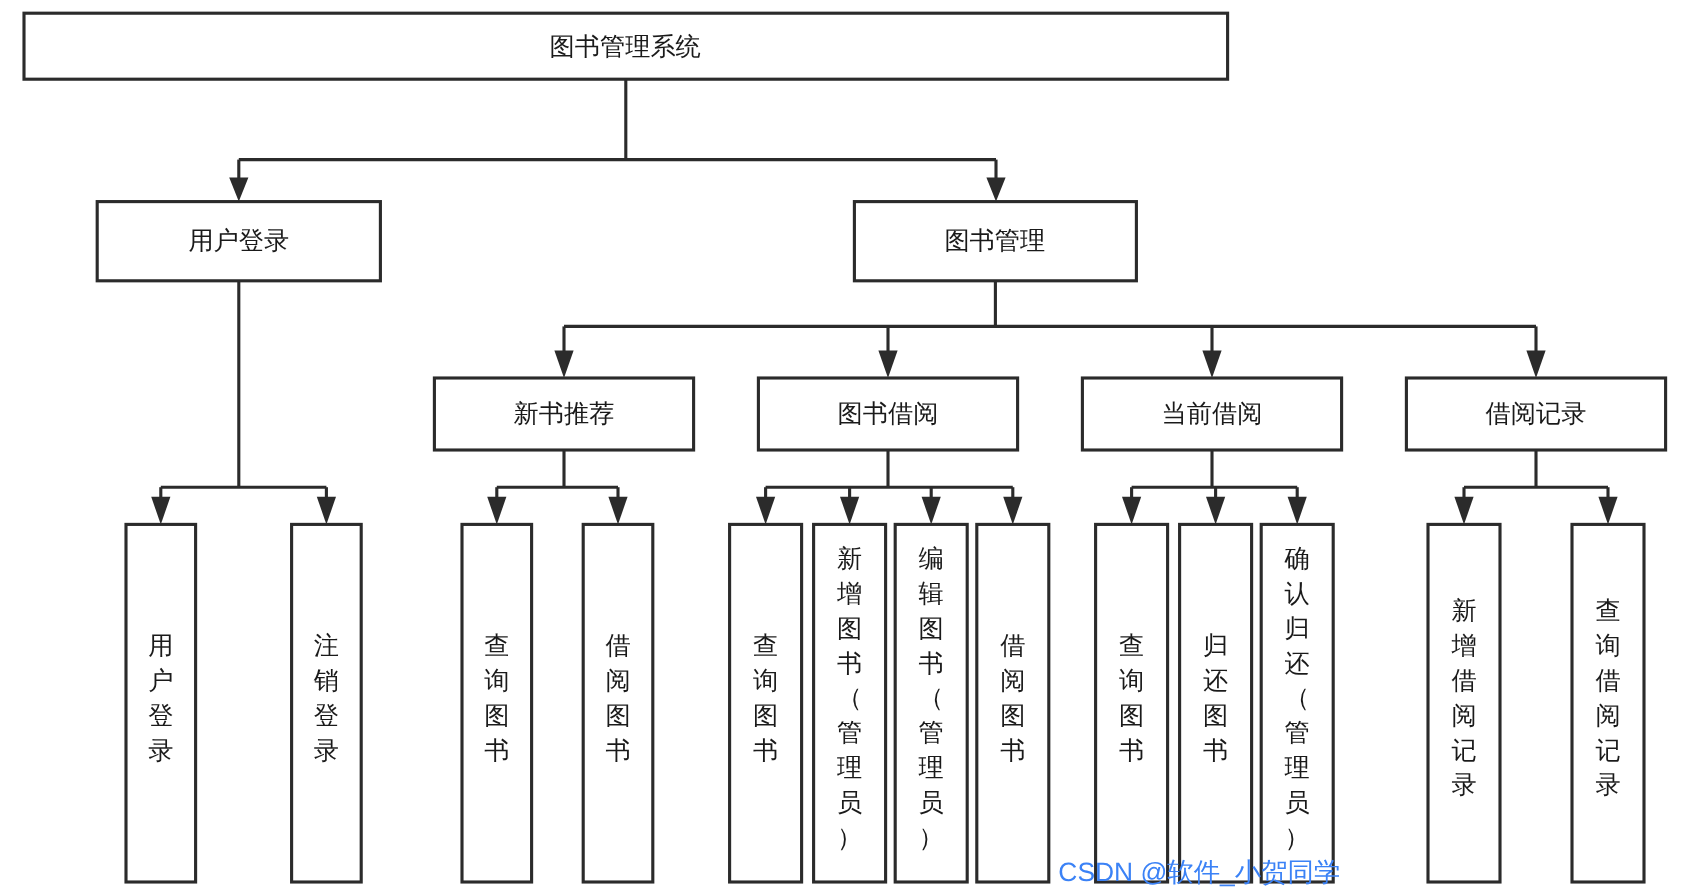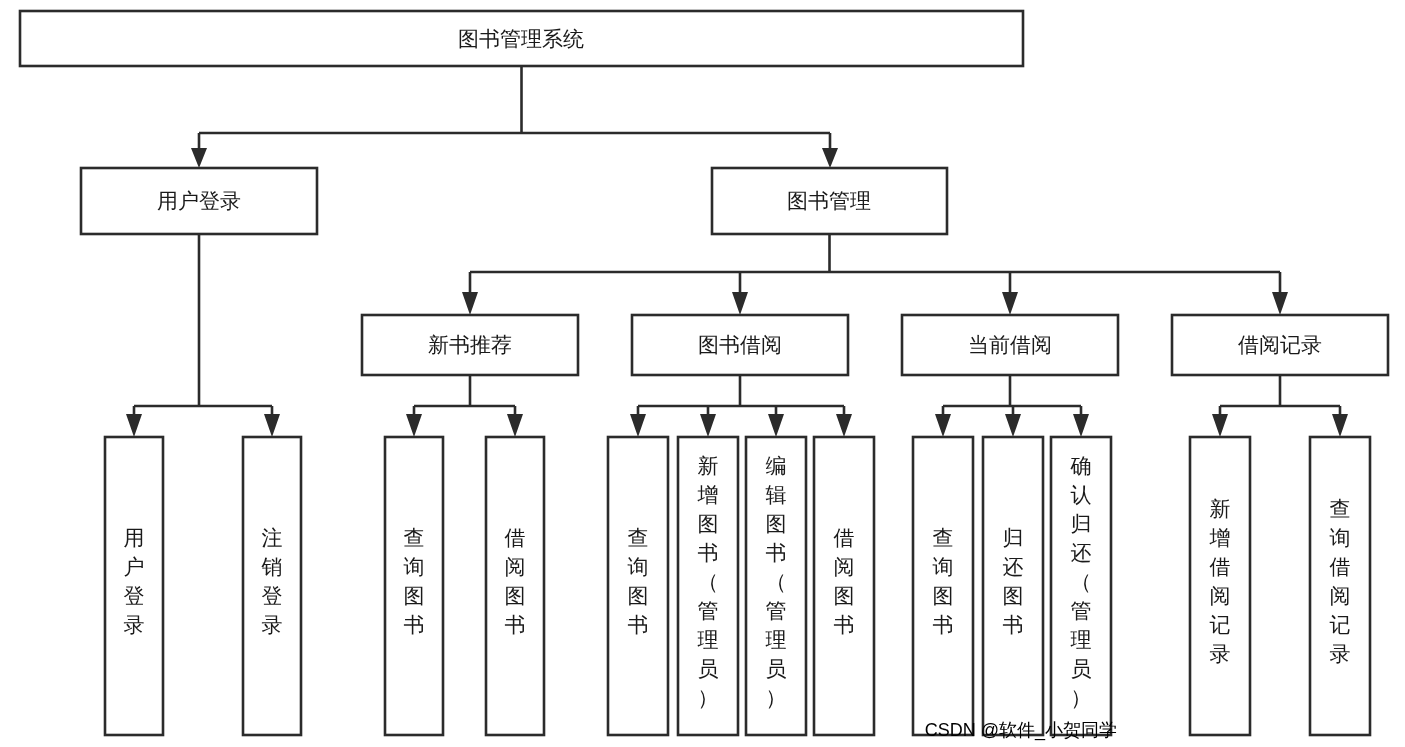--- a/index.html
+++ b/index.html
@@ -53,22 +53,22 @@
     font-family: "Liberation Sans", "DejaVu Sans", sans-serif;
     font-size: 21px;
     fill: #1a1a1a;
     text-anchor: middle;
   }
   .watermark {
     position: absolute;
     right: 12px;
     bottom: 5px;
     font-family: "Liberation Sans", "DejaVu Sans", sans-serif;
-    font-size: 18px;
-    color: #000000;
+    font-size: 22px;
+    color: #3b82f6;
     white-space: nowrap;
     user-select: none;
     text-align: center;
   }
 </style>
 </head>
 <body>
 
 <div id="diagram-root">
 

